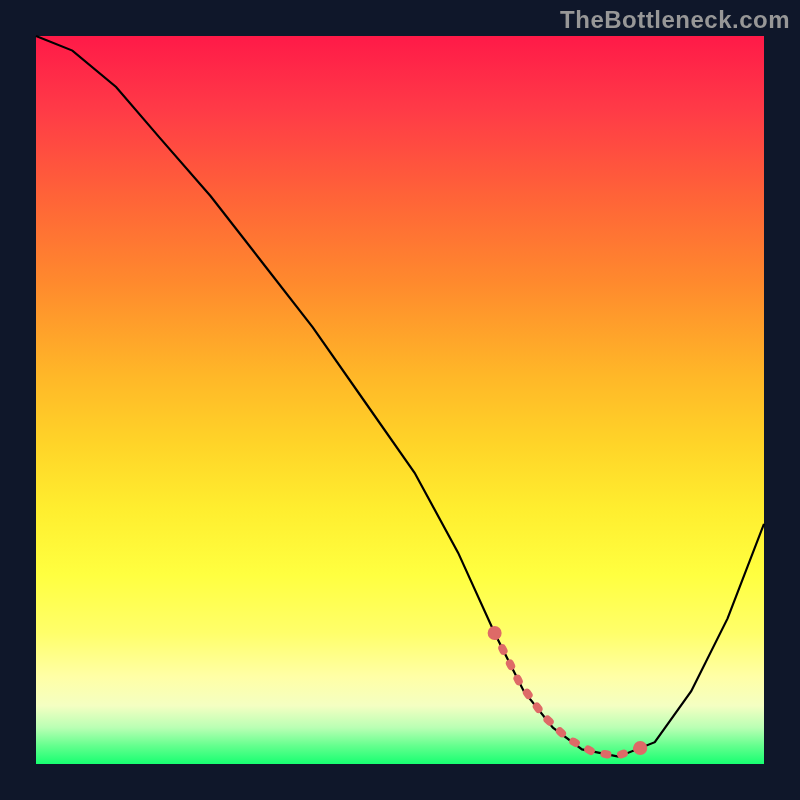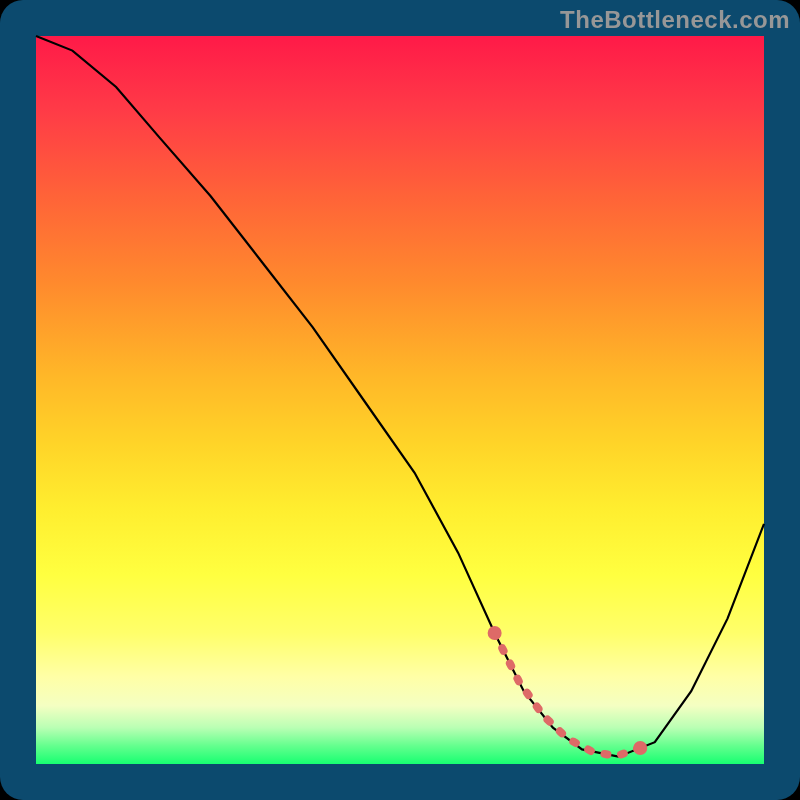--- a/index.html
+++ b/index.html
@@ -9,22 +9,21 @@
     height: 800px;
     background: #000;
     overflow: hidden;
     font-family: Arial, Helvetica, sans-serif;
   }
   .frame {
     position: absolute;
     left: 0; top: 0;
     width: 800px;
     height: 800px;
-    background: #0c4a6e;
-    border-radius: 23px;
+    background: #0f172a;
   }
   .watermark {
     position: absolute;
     top: 6px;
     right: 10px;
     color: #979797;
     font-size: 24px;
     font-weight: bold;
     letter-spacing: 0.5px;
   }

